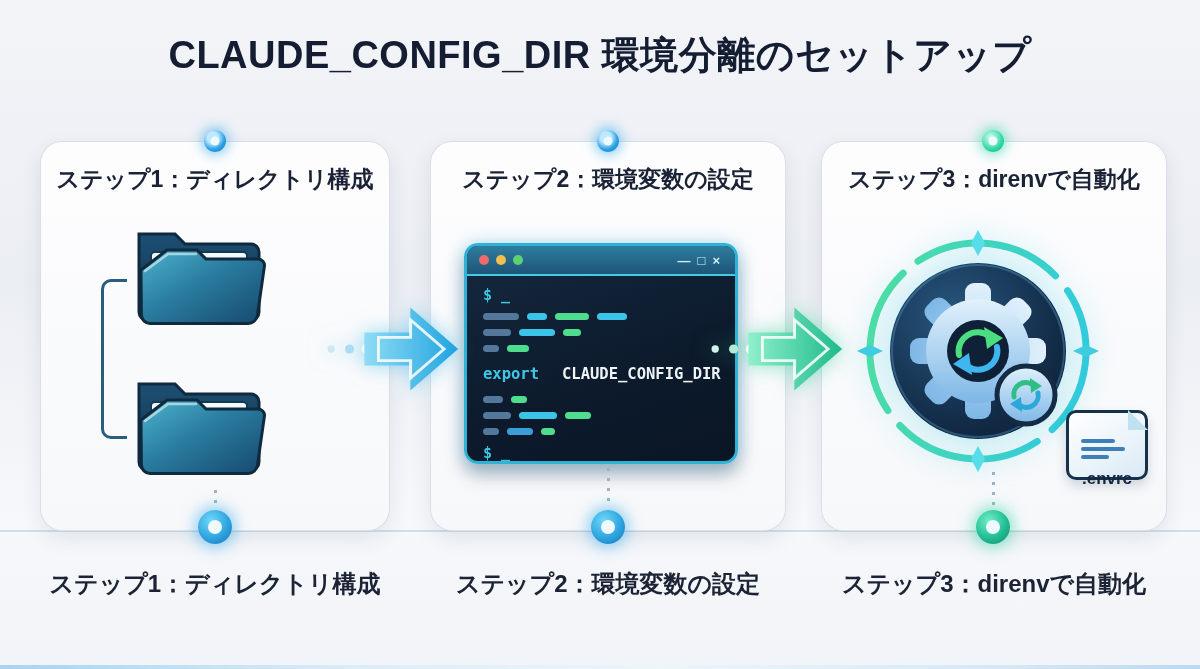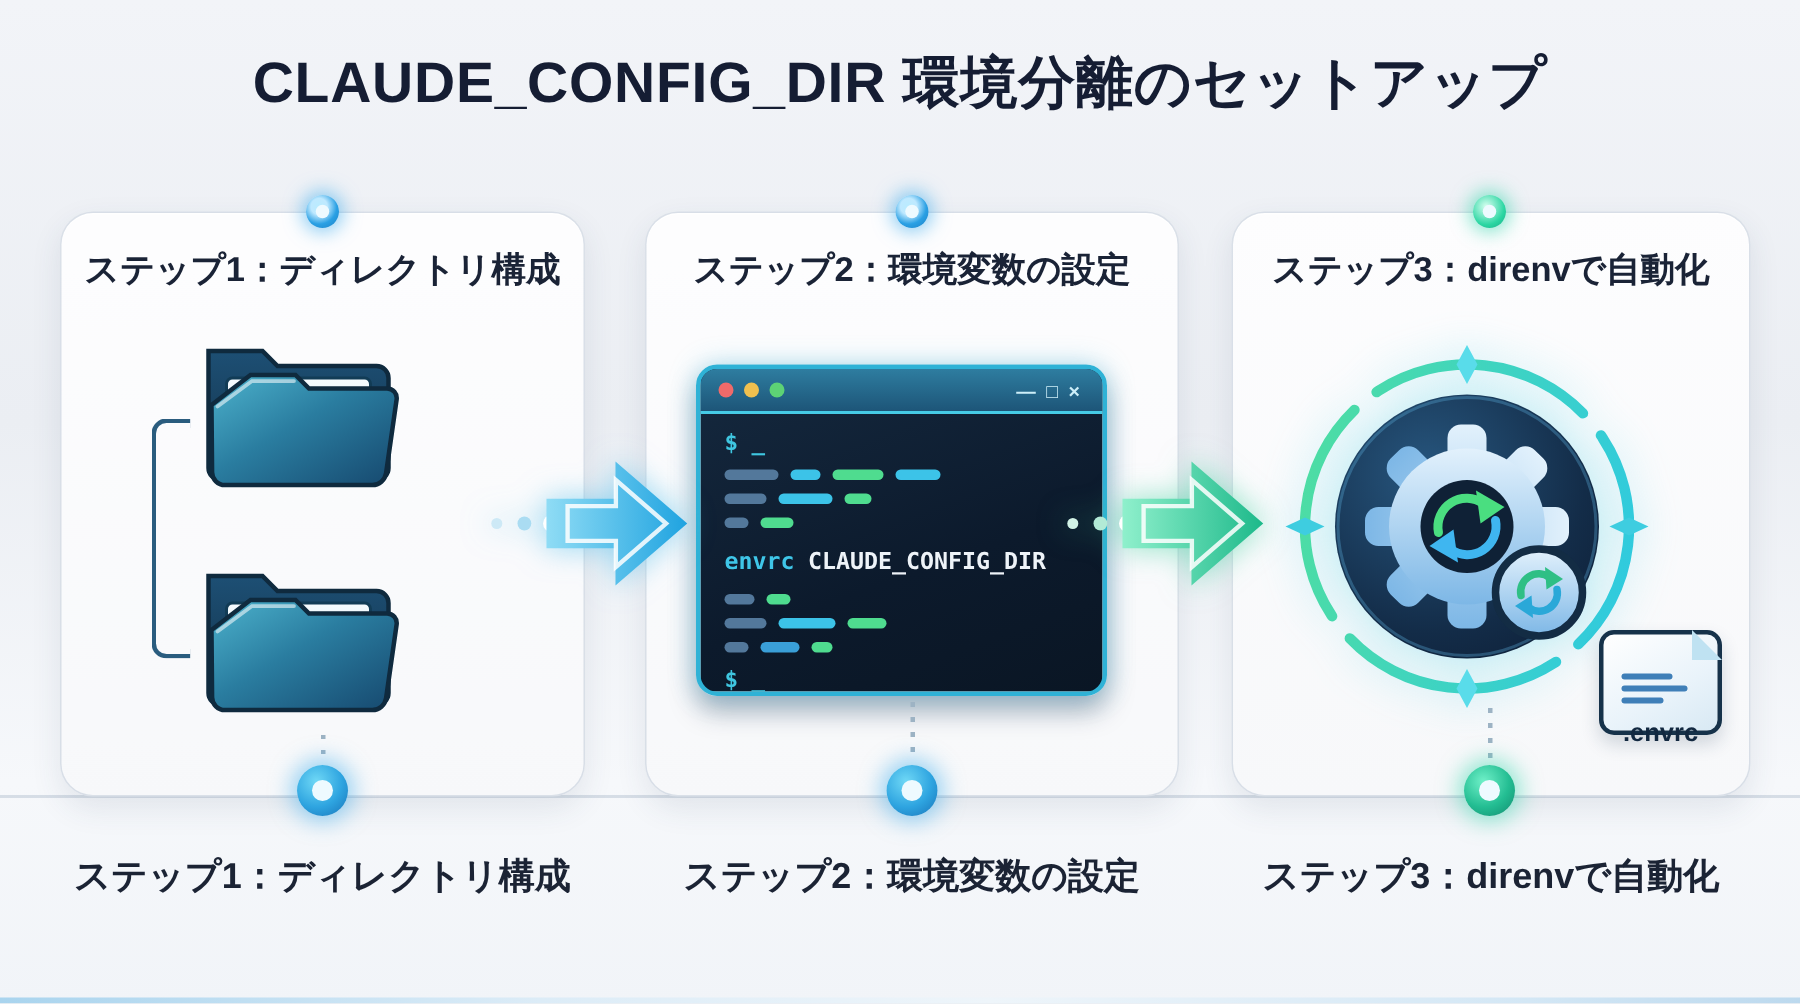--- a/index.html
+++ b/index.html
@@ -89,26 +89,26 @@
   .t-controls { margin-left:auto; color:#cdeef8; font-size:13px; font-weight:700; letter-spacing:3px; display:flex; gap:4px; }
   .t-body { padding:10px 16px 8px 16px; }
   .t-prompt { font-family:"DejaVu Sans Mono", monospace; font-weight:700; color:#3fc6e0; font-size:15px; line-height:18px; }
   .trow { display:flex; align-items:center; gap:8px; margin:9px 0; }
   .p { display:block; height:7px; border-radius:4px; }
   .slate{background:#53789b;} .cyanp{background:#3cc3e8;} .greenp{background:#4fdc8f;} .bluep{background:#3a9fd8;}
   .w14{width:14px;} .w16{width:16px;} .w18{width:18px;} .w20{width:20px;} .w22{width:22px;}
   .w26{width:26px;} .w28{width:28px;} .w30{width:30px;} .w34{width:34px;} .w36{width:36px;} .w38{width:38px;}
   .t-cmd { font-family:"DejaVu Sans Mono", monospace; font-weight:700; font-size:15.5px; margin:13px 0; white-space:nowrap; }
   .t-cmd .kw { color:#3fc6e8; }
-  .t-cmd .vr { color:#eef3f8; margin-left:9px; }
+  .t-cmd .vr { color:#eef3f8; margin-left:23px; }
 
   
   .emblem { position:absolute; left:31px; top:84px; width:250px; height:250px;
     filter:drop-shadow(0 0 14px rgba(80,210,230,.40)); }
-  .doc { position:absolute; left:244px; top:278px; width:82px; height:70px;
+  .doc { position:absolute; left:244px; top:268px; width:82px; height:70px;
     background:linear-gradient(150deg,#ffffff 0%,#e9f3fa 60%,#d8e9f4 100%);
     border:3px solid #16324a; border-radius:10px;
     box-shadow:0 6px 12px rgba(30,55,85,.18); }
   .doc .fold2 { position:absolute; right:-3px; top:-3px; width:0; height:0;
     border-bottom:20px solid #bfe2f2; border-right:20px solid transparent; }
   .doc .dl { position:absolute; left:12px; height:4px; border-radius:2px; background:#3f7fb8; }
   .doc .dl.a{top:26px; width:34px;} .doc .dl.b{top:34px; width:44px;} .doc .dl.c{top:42px; width:28px;}
   .doc .doc-label { position:absolute; left:0; width:100%; top:56px; text-align:center;
     font-size:17px; font-weight:800; color:#122840; }
 
@@ -190,21 +190,21 @@
         <div class="trow">
           <i class="p slate w28"></i>
           <i class="p cyanp w36"></i>
           <i class="p greenp w18"></i>
         </div>
         <div class="trow">
           <i class="p slate w16"></i>
           <i class="p greenp w22"></i>
         </div>
         <div class="t-cmd">
-          <span class="kw">envrc</span><span class="vr">CLAUDE_CONFIG_DIR</span>
+          <span class="kw">export</span><span class="vr">CLAUDE_CONFIG_DIR</span>
         </div>
         <div class="trow">
           <i class="p slate w20"></i>
           <i class="p greenp w16"></i>
         </div>
         <div class="trow">
           <i class="p slate w28"></i>
           <i class="p cyanp w38"></i>
           <i class="p greenp w26"></i>
         </div>

